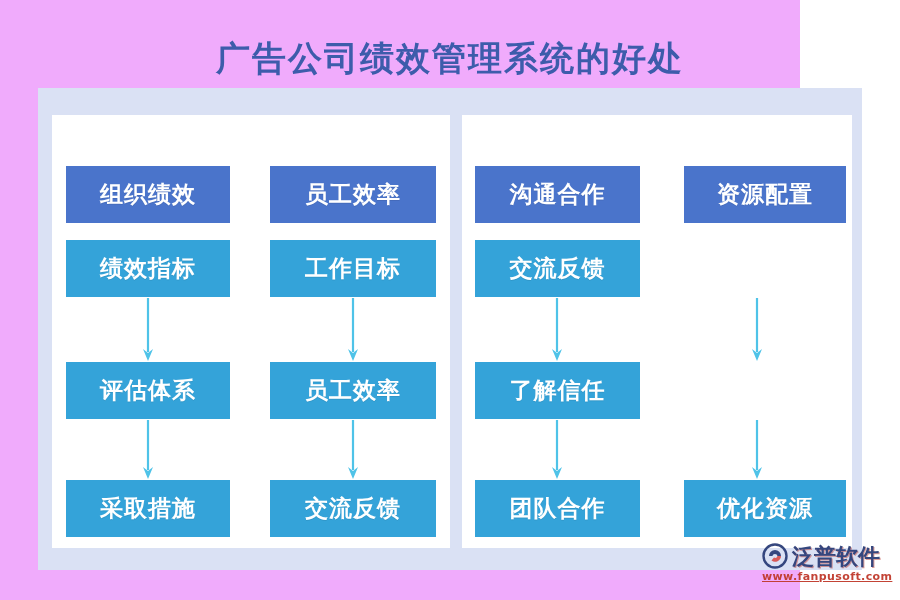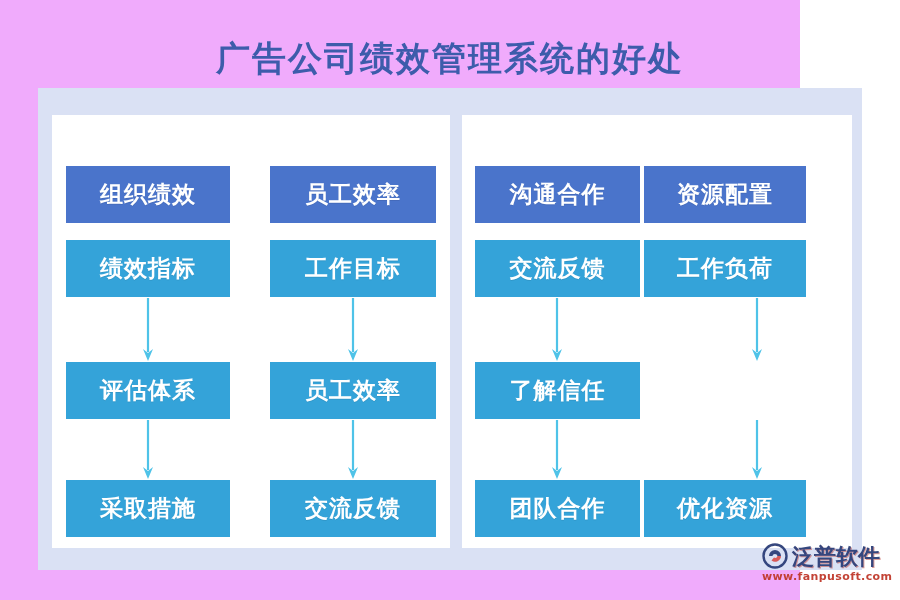--- a/index.html
+++ b/index.html
@@ -56,21 +56,21 @@
     white-space:nowrap;
     text-shadow:0 1px 0 rgba(0,0,0,.08);
   }
   .node.head { background:#4a74cb; }
   .node.sub  { background:#34a3d9; }
 
   
   .c1 { left:66px;  width:164px; }
   .c2 { left:270px; width:166px; }
   .c3 { left:475px; width:165px; }
-  .c4 { left:644px; width:162px; }
+  .c4 { left:684px; width:162px; }
 
   
   .r1 { top:146px;margin-top:20px; }
   .r2 { top:240px; }
   .r3 { top:362px; }
   .r4 { top:480px;text-align:center; }
 
   
   .arrow{
     position:absolute;
@@ -109,20 +109,21 @@
   }
   .wm-url{
     margin-top:1px;
     font-family:"DejaVu Sans", sans-serif;
     font-weight:700;
     font-size:11px;
     color:#c0392b;
     letter-spacing:.4px;
     text-align:center;
     white-space:nowrap;
+    text-decoration:underline;
   }
 </style>
 </head>
 <body>
 
 <div id="canvas">
 
   <div class="page-title">广告公司绩效管理系统的好处</div>
 
   <div class="outer-panel"></div>
@@ -178,21 +179,20 @@
     </svg>
   </span>
   <span class="arrow ax3 a-34">
     <svg viewBox="0 0 14 60" preserveAspectRatio="none">
       <line x1="7" y1="0" x2="7" y2="50" stroke="#4fc3e8" stroke-width="2.2"></line>
       <path d="M7 59 L2 47 L7 51 L12 47 Z" fill="#4fc3e8"></path>
     </svg>
   </span>
 
   <div class="node head c4 r1">资源配置</div>
-  <div class="node sub  c4 r2">工作负荷</div>
   <div class="node sub  c4 r4">优化资源</div>
 
   <span class="arrow ax4 a-23">
     <svg viewBox="0 0 14 64" preserveAspectRatio="none">
       <line x1="7" y1="0" x2="7" y2="54" stroke="#4fc3e8" stroke-width="2.2"></line>
       <path d="M7 63 L2 51 L7 55 L12 51 Z" fill="#4fc3e8"></path>
     </svg>
   </span>
   <span class="arrow ax4 a-34">
     <svg viewBox="0 0 14 60" preserveAspectRatio="none">

